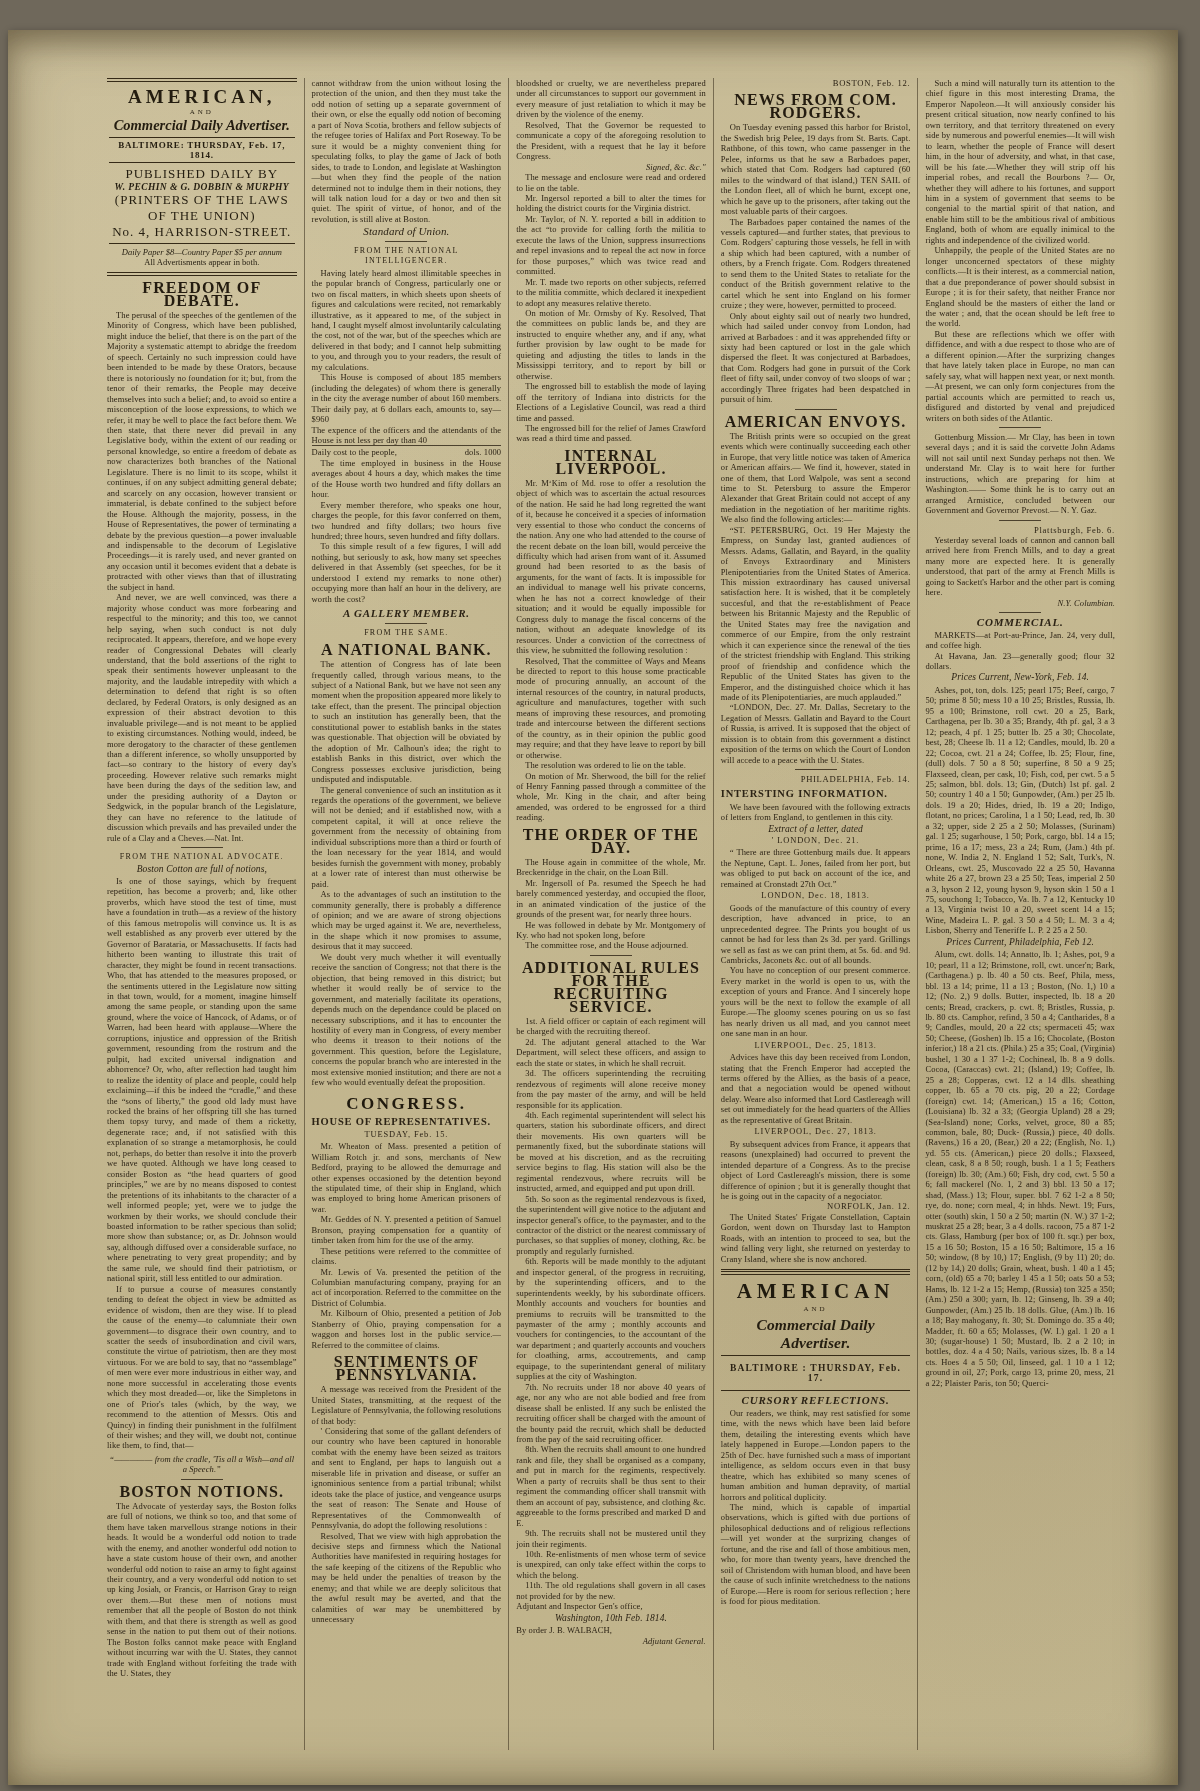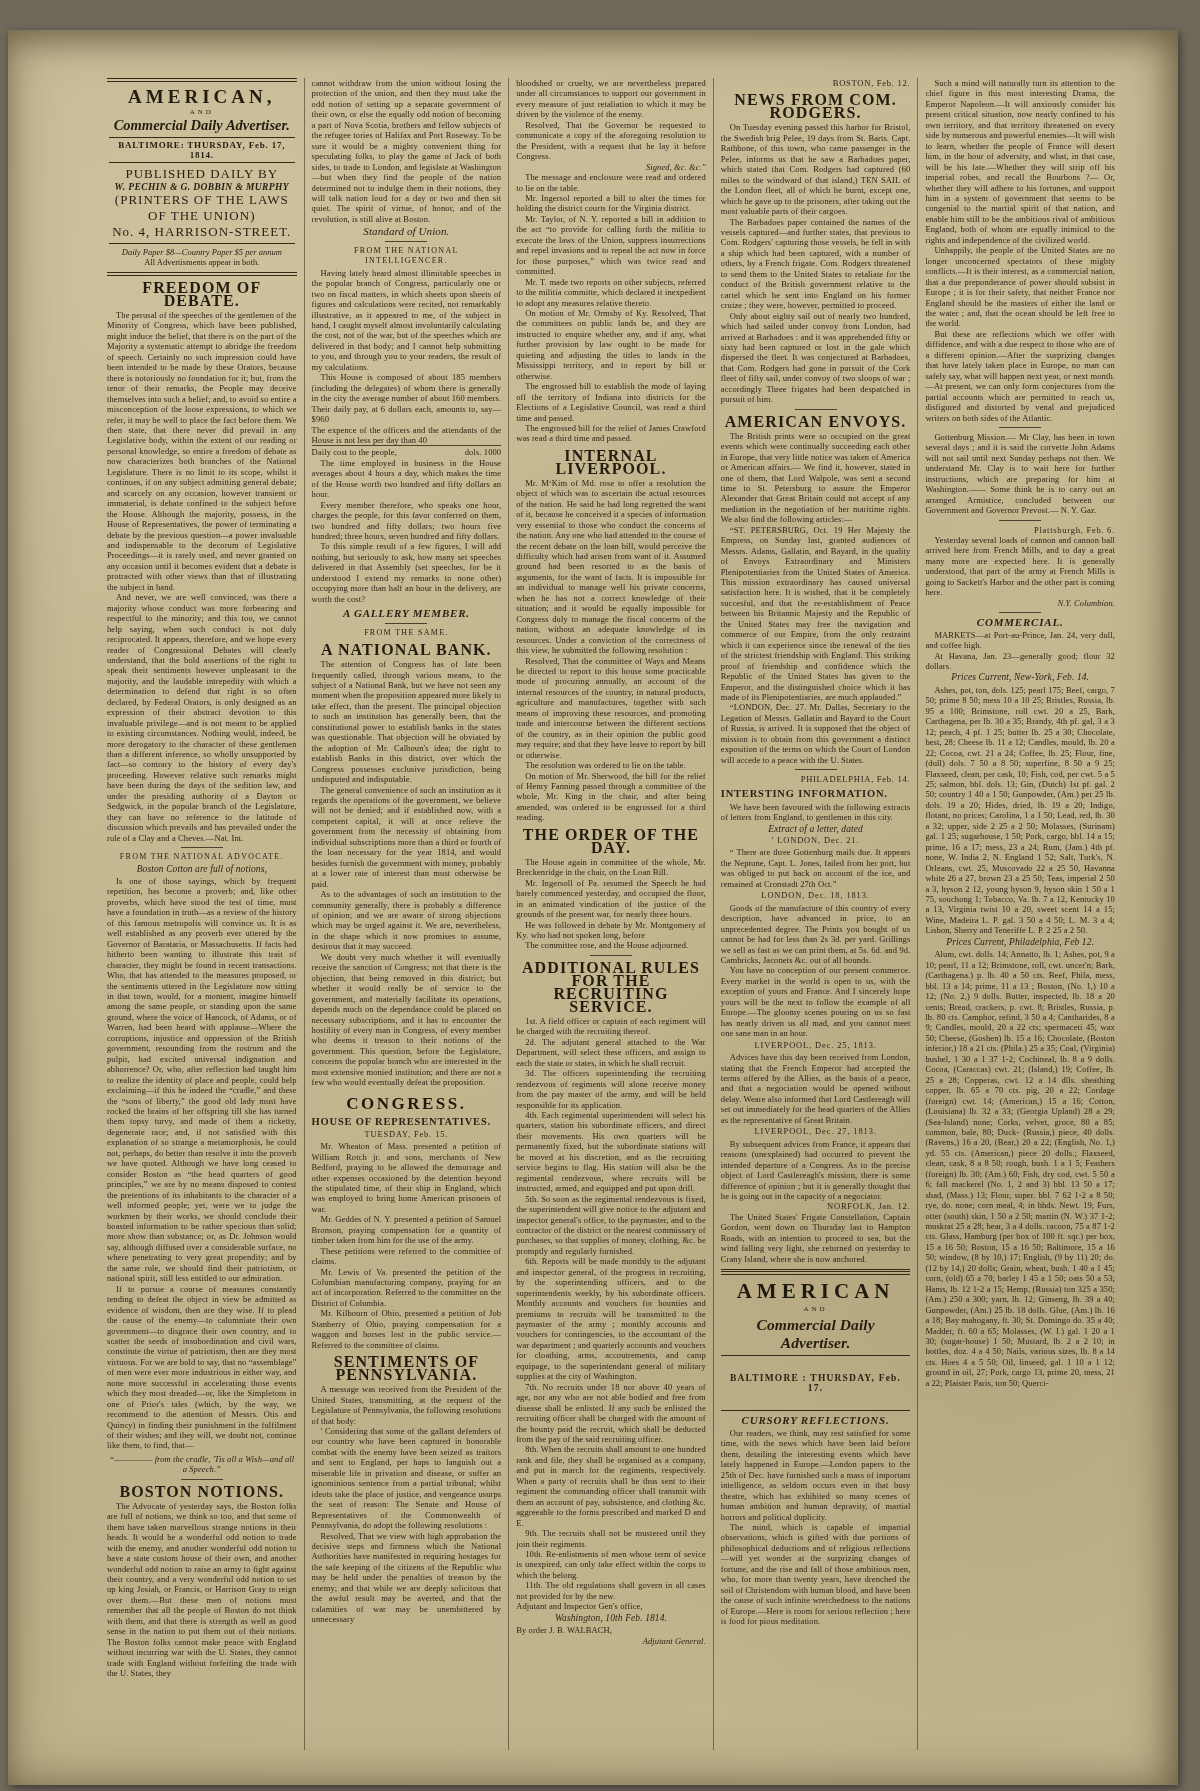--- a/index.html
+++ b/index.html
@@ -32,21 +32,21 @@
   .date-center{text-align:center;font-size:8.4px;letter-spacing:.9px;margin:2px 0 1px;}
   .dateline{text-align:right;font-size:8.6px;letter-spacing:.7px;}
   .sig-right{text-align:right;font-style:italic;}
   .sig-center{text-align:center;font-style:italic;font-size:11px;margin:2px 0;}
   .rule{border:none;border-top:1px solid rgba(45,35,20,.8);width:42px;margin:4px auto;height:0;}
   .rule-double{border-top:3px double #352a17;border-bottom:1px solid #352a17;height:2px;margin:5px 0;}
   .split{display:flex;justify-content:space-between;border-top:1px solid rgba(45,35,20,.8);padding-top:1px;}
   .mh2-title{font-weight:bold;text-align:center;font-size:21px;line-height:23px;letter-spacing:5px;margin-top:4px;color:#1f1a0e;}
   .mh2-and{text-align:center;font-size:7px;letter-spacing:3px;margin:1px 0;}
   .mh2-script{font-style:italic;font-weight:bold;text-align:center;font-size:15.5px;line-height:18px;margin-bottom:3px;color:#241d10;}
-  .mh2-date{text-align:center;font-size:9.5px;letter-spacing:1.2px;font-weight:bold;border-top:1px solid #352a17;border-bottom:1px solid #352a17;padding:17px 0;margin:2px 0 3px;}
+  .mh2-date{text-align:center;font-size:9.5px;letter-spacing:1.2px;font-weight:bold;border-top:1px solid #352a17;border-bottom:1px solid #352a17;padding:7px 0;margin:2px 0 3px;}
   
   .masthead{border-top:4px double #352a17;border-bottom:4px double #352a17;padding:4px 2px 5px;margin-bottom:4px;color:#241d10;}
   .mh-title{font-weight:bold;text-align:center;font-size:19px;letter-spacing:4px;line-height:21px;}
   .mh-and{text-align:center;font-size:7px;letter-spacing:3px;margin:1px 0;}
   .mh-script{font-style:italic;font-weight:bold;text-align:center;font-size:14.5px;line-height:17px;}
   .mh-date{text-align:center;font-size:9px;font-weight:bold;letter-spacing:.8px;border-top:1px solid #352a17;border-bottom:1px solid #352a17;padding:2px 0;margin:3px 0;}
   .mh-line{text-align:center;font-size:13px;letter-spacing:1px;}
   .mh-pub{text-align:center;font-weight:bold;font-style:italic;font-size:9.5px;letter-spacing:.4px;}
   .mh-price{text-align:center;font-style:italic;font-size:8.5px;border-top:1px solid #352a17;margin-top:3px;padding-top:3px;}
   .mh-ads{text-align:center;font-size:8.5px;}

